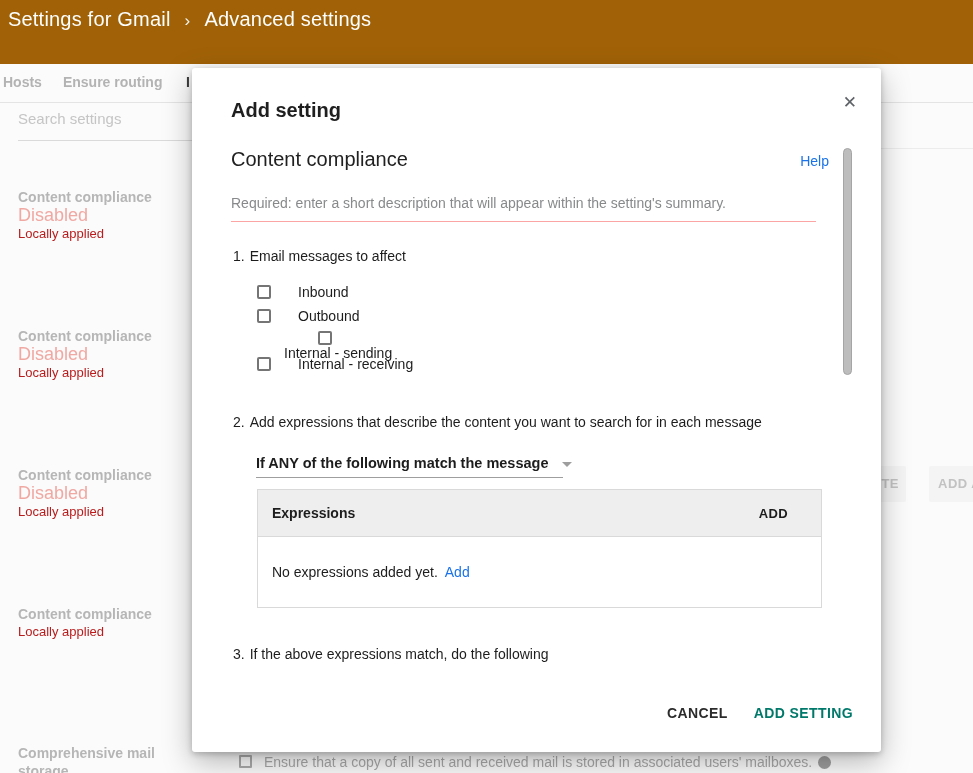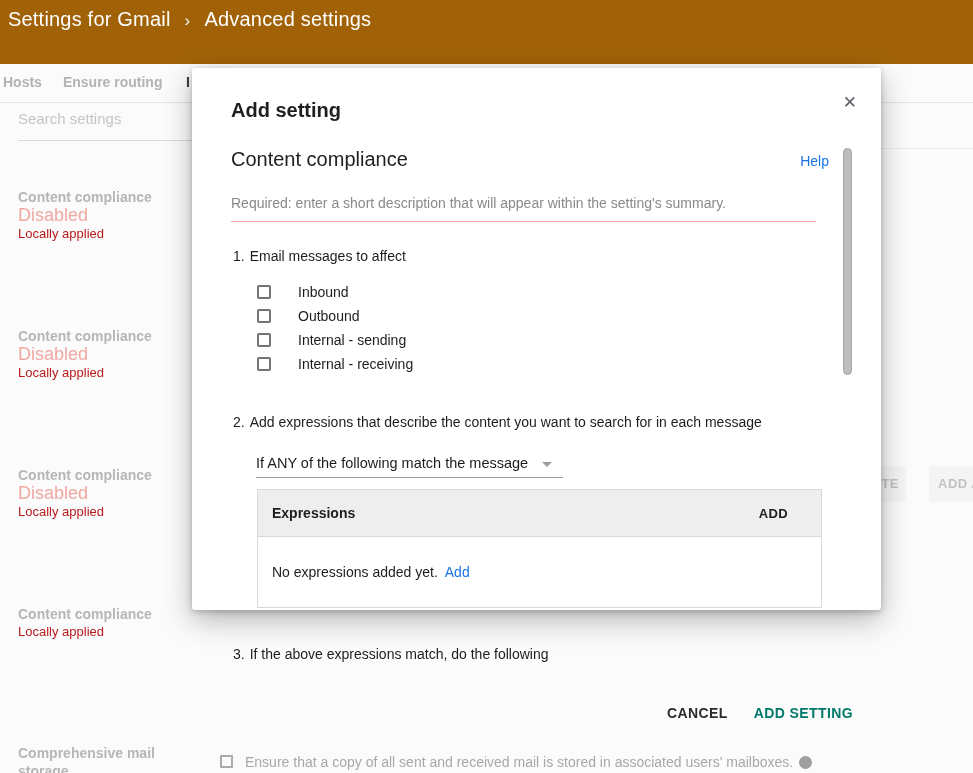--- a/index.html
+++ b/index.html
@@ -27,49 +27,49 @@
   .side-item { position:absolute; left:18px; width:165px; z-index:1; }
   .side-item .t { font-size:14px; font-weight:700; color:#b6b6b6; line-height:18px; }
   .side-item .st { font-size:18px; color:#f0a8a2; line-height:19px; }
   .side-item .sc { font-size:13px; color:#b91c1c; line-height:18px; }
 
   .chip { position:absolute; top:466px; height:36px; background:#f4f4f4; border-radius:2px; z-index:1;
           font-size:13px; font-weight:700; color:#c2c2c2; letter-spacing:.5px; line-height:36px; }
   .chip.c1 { left:856px; width:50px; text-align:right; padding-right:7px; }
   .chip.c2 { left:929px; width:80px; text-align:left; padding-left:9px; }
 
-  .storage-row { position:absolute; left:220px; top:752px; z-index:1; display:flex; align-items:flex-start; }
+  .storage-row { position:absolute; left:239px; top:752px; z-index:1; display:flex; align-items:flex-start; }
   .storage-row .box { width:13px; height:13px; border:2px solid #ababab; border-radius:1px; margin-top:3px; background:transparent; }
   .storage-row .txt { font-size:14px; color:#a8a8a8; margin-left:12px; white-space:nowrap; line-height:20px; }
   .storage-row .qicon { width:13px; height:13px; border-radius:50%; background:#9e9e9e; margin-left:6px; margin-top:4px; flex:0 0 auto; }
 
   
-  .modal { position:absolute; left:192px; top:68px; width:689px; height:542px; background:#fff; border-radius:3px; z-index:5;
+  .modal { position:absolute; left:192px; top:68px; width:689px; height:684px; background:#fff; border-radius:3px; z-index:5;
            box-shadow:0 2px 6px rgba(0,0,0,.22), 0 10px 30px rgba(0,0,0,.28); }
   .m-title { position:absolute; left:39px; top:31px; font-size:20px; font-weight:700; color:#1f1f1f; }
   .m-close { position:absolute; right:24px; top:26px; font-size:17px; color:#5f6368; cursor:pointer; line-height:17px; }
   .m-heading { position:absolute; left:39px; top:80px; font-size:20px; font-weight:400; color:#212121; }
   .m-help { position:absolute; right:52px; top:85px; font-size:14px; color:#1a73e8; cursor:pointer; }
   .m-desc { position:absolute; left:39px; top:116px; width:585px; height:38px; border:none; border-bottom:1px solid #fca5a5;
             outline:none; font-size:14px; color:#15803d; background:transparent;
             font-family:"Liberation Sans","DejaVu Sans",sans-serif; }
   .m-desc::placeholder { color:#87898b; }
 
   .section { position:absolute; left:41px; font-size:14px; color:#1d1d1d; white-space:nowrap; }
   .section .num { margin-right:5px; }
   .s1 { top:180px; } .s2 { top:346px; } .s3 { top:578px; }
 
   .cb-row { position:absolute; left:65px; display:flex; align-items:center; height:18px; }
   .cb-box { width:14px; height:14px; border:2px solid #757575; border-radius:2px; background:#fff; flex:0 0 auto; }
   .cb-label { font-size:14px; color:#1d1d1d; margin-left:27px; white-space:nowrap; }
-  .r0 { top:215px; } .r1 { top:239px; } .r2 { top:263px; } .r3 { top:287px; }
+  .r0 { top:215px; } .r1 { top:239px; } .r2 { top:263px;flex-direction:column; } .r3 { top:287px; }
 
   .dropdown { position:absolute; left:64px; top:387px; width:307px; border-bottom:1px solid #9e9e9e;
               padding-bottom:6px; display:flex; align-items:center; cursor:pointer; }
-  .dropdown .val { font-size:14.5px; color:#1d1d1d; white-space:nowrap; }
+  .dropdown .val { font-size:14.5px; color:#1d1d1d; white-space:nowrap;font-weight:bold; }
   .caret { width:0; height:0; border-left:5px solid transparent; border-right:5px solid transparent;
            border-top:5px solid #9e9e9e; margin-left:14px; margin-top:2px; }
 
   .expr-table { position:absolute; left:65px; top:421px; width:565px; border:1px solid #d9d9d9; background:#fff; }
   .expr-head { height:47px; background:#eeeeee; border-bottom:1px solid #d9d9d9; display:flex;
                align-items:center; justify-content:space-between; padding:0 33px 0 14px; }
   .expr-head .h { font-size:14px; font-weight:700; color:#1d1d1d; }
   .expr-head .add { font-size:13px; font-weight:700; color:#1d1d1d; letter-spacing:.4px; cursor:pointer; }
   .expr-body { height:70px; display:flex; align-items:center; padding-left:14px; font-size:14px; color:#1d1d1d; }
   .expr-body .link { color:#1a73e8; margin-left:7px; cursor:pointer; }

